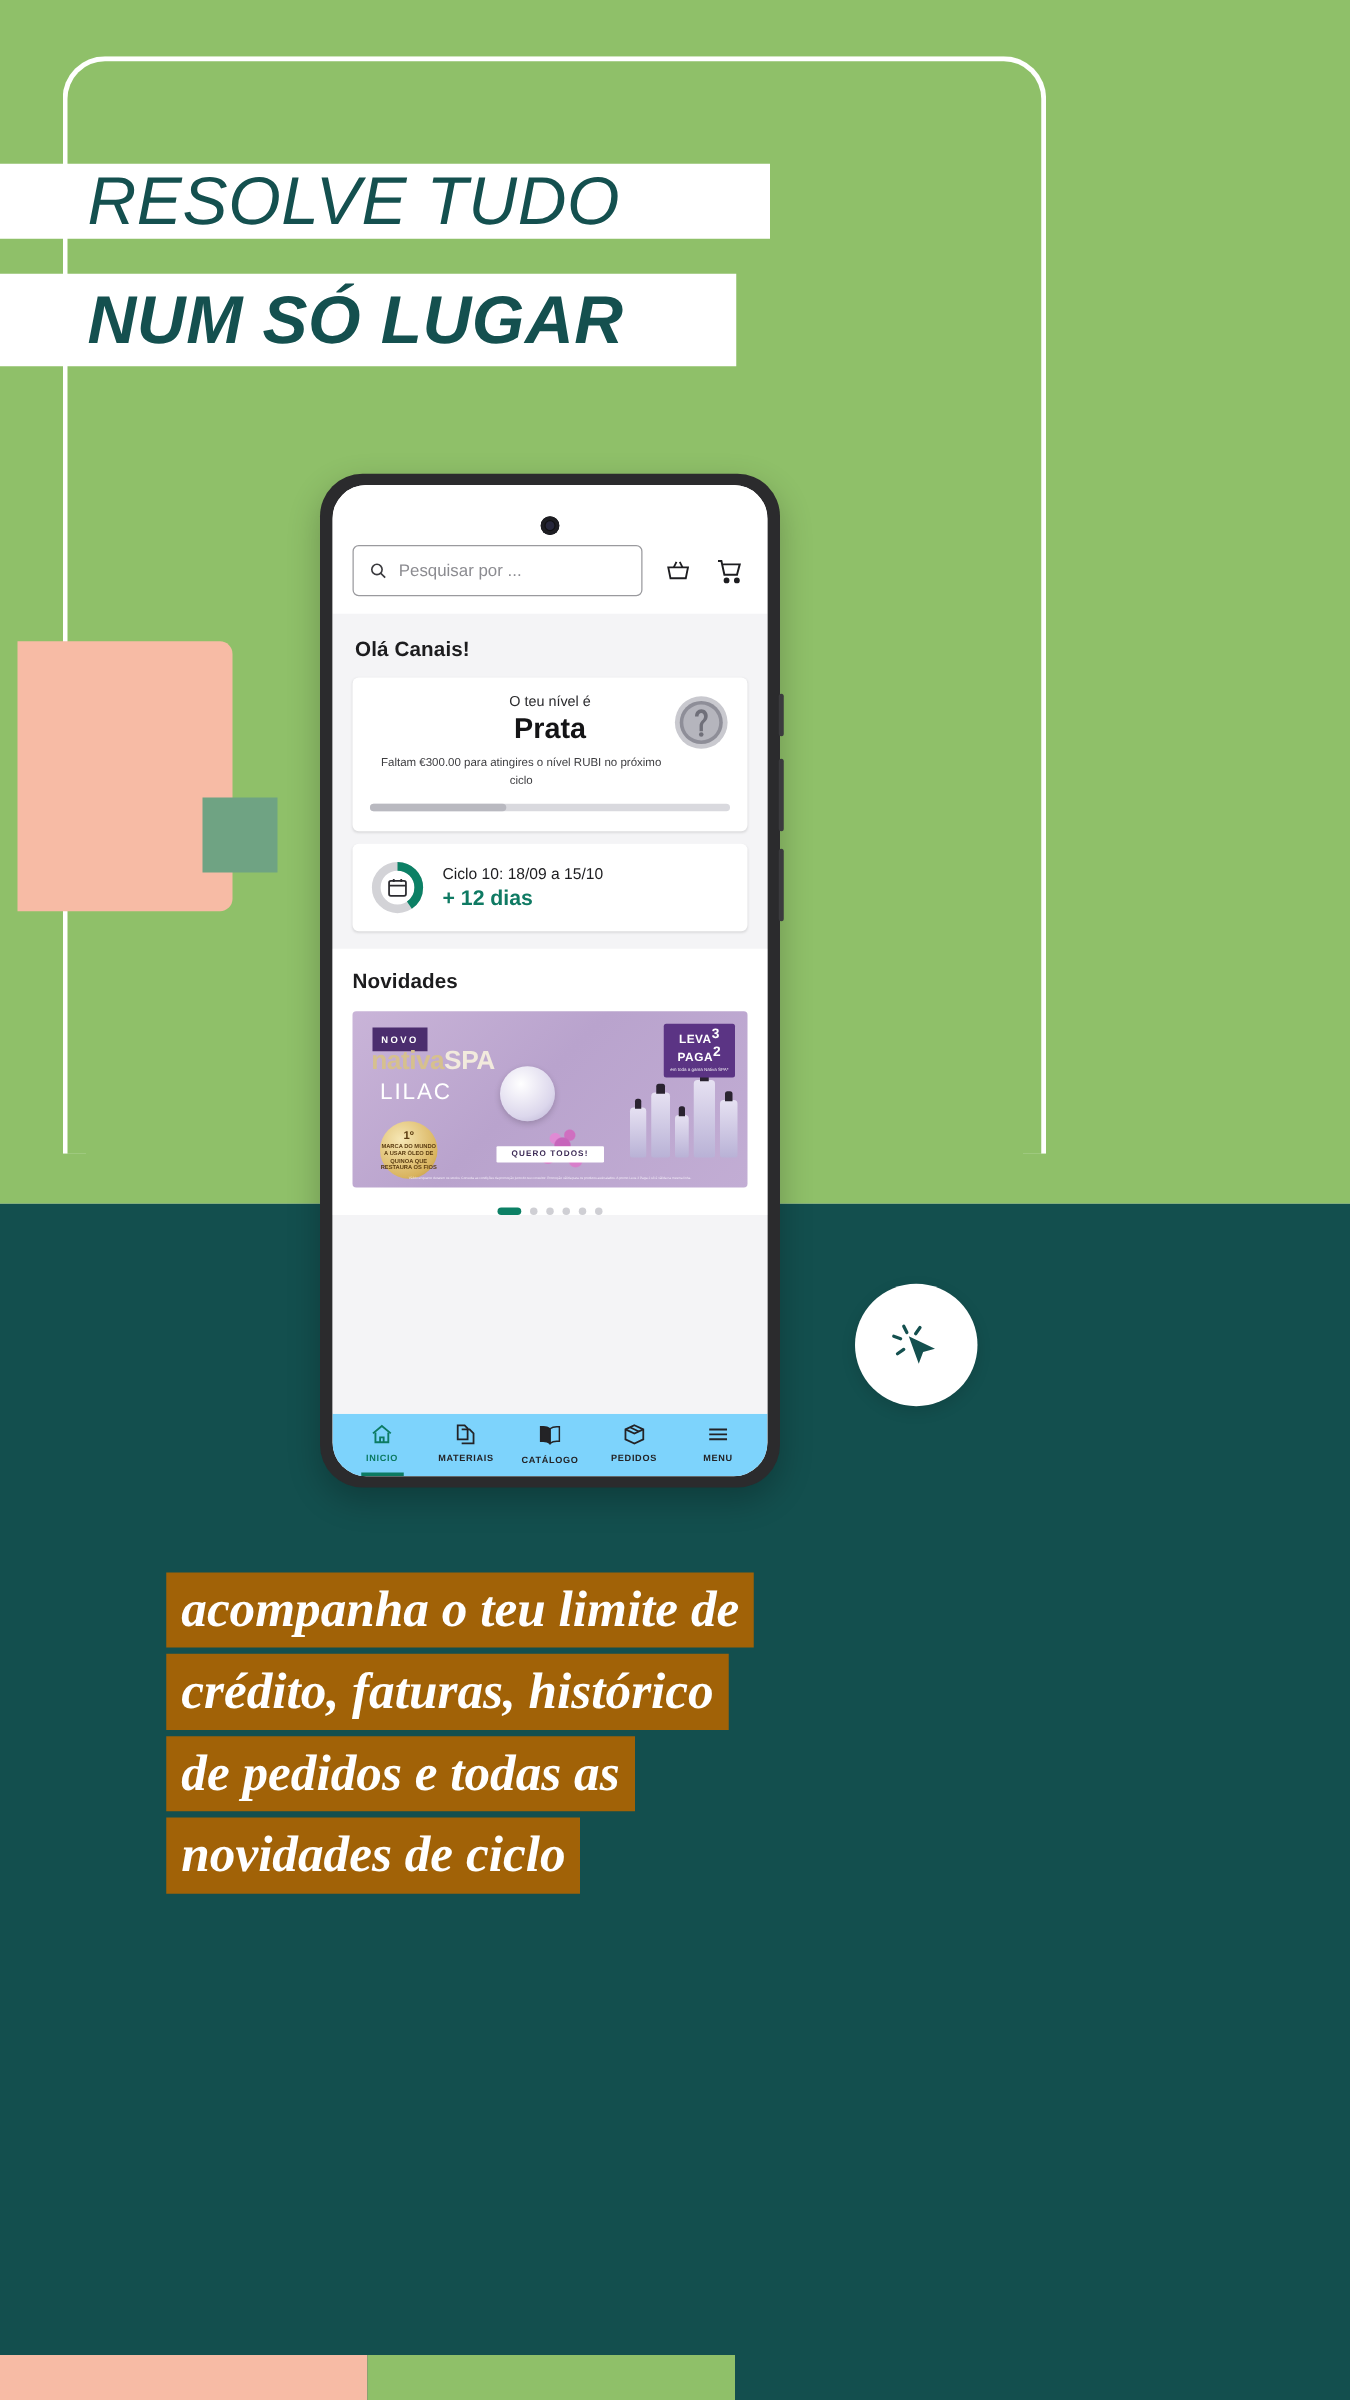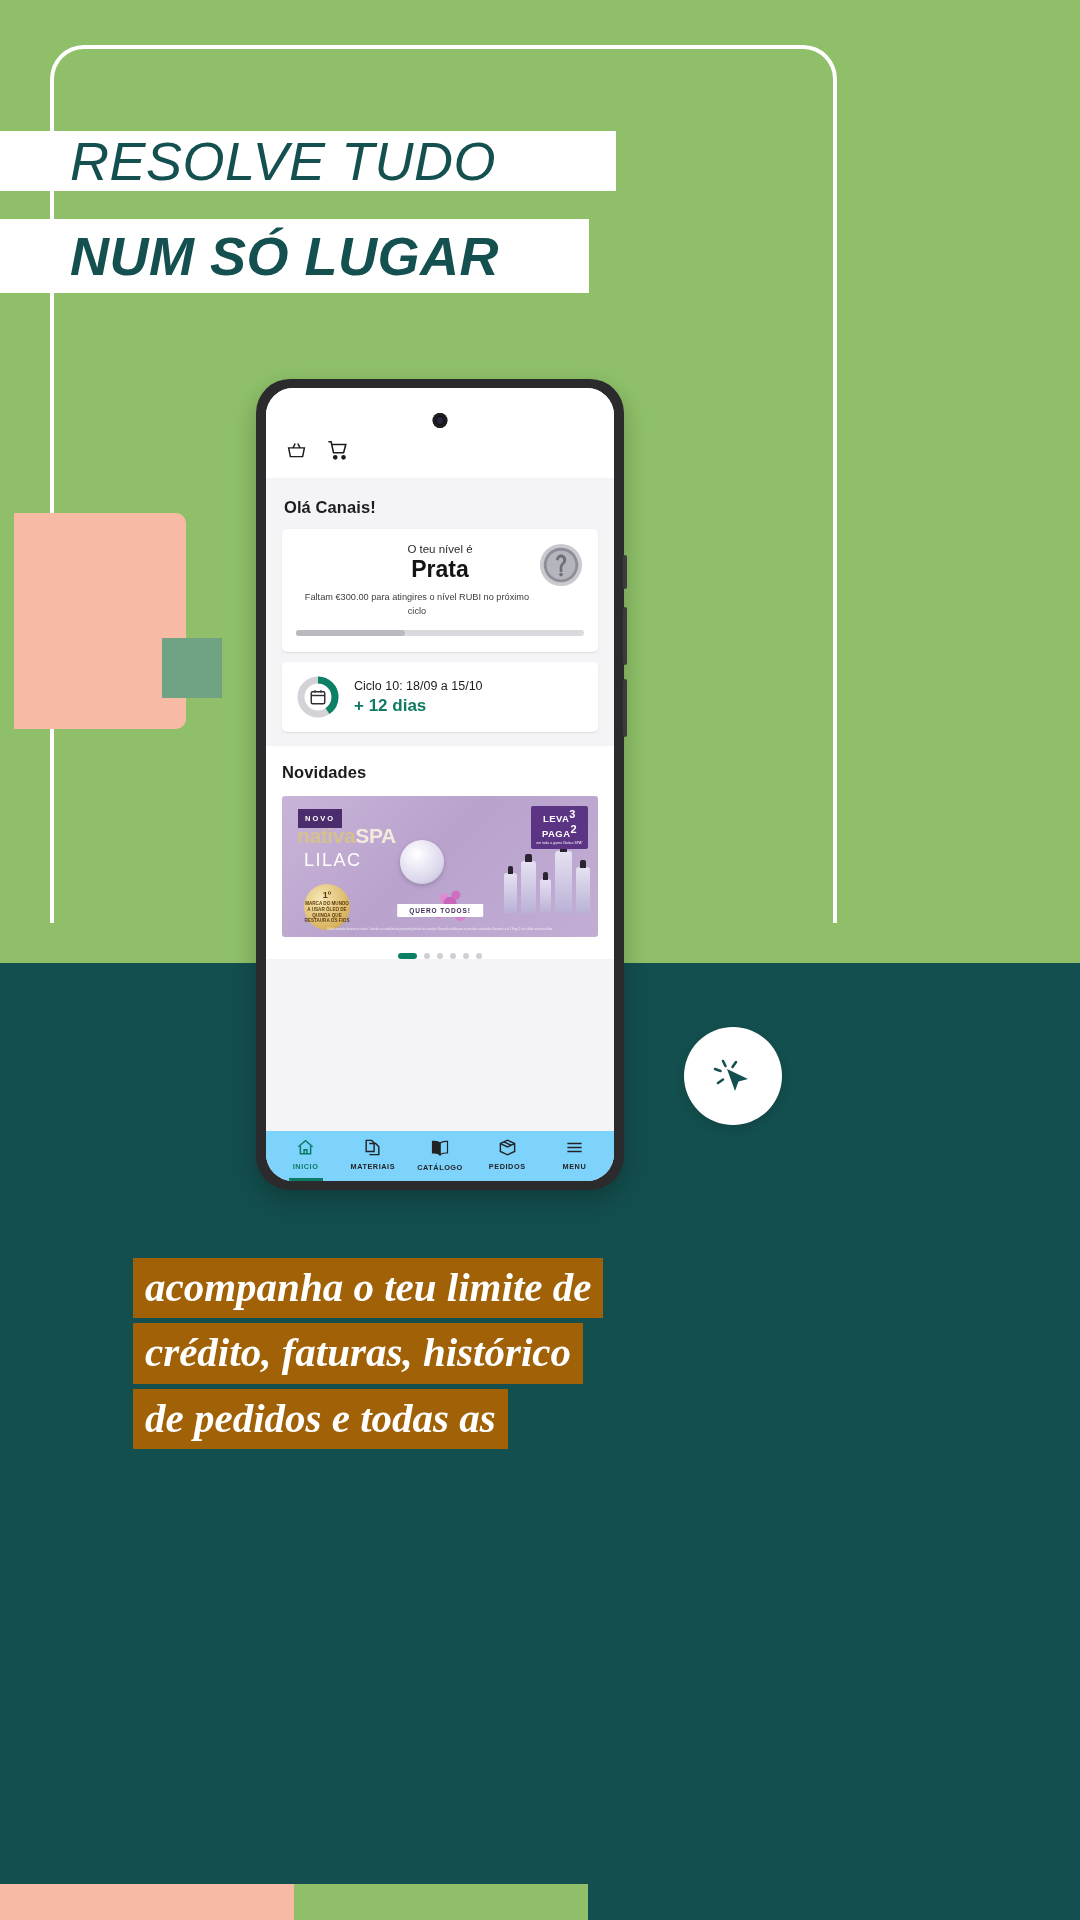--- a/index.html
+++ b/index.html
@@ -183,20 +183,27 @@
 
   <div class="phone">
     <div class="phone-side side-a"></div>
     <div class="phone-side side-b"></div>
     <div class="phone-side side-c"></div>
 
     <div class="screen">
       <div class="camera"></div>
 
       <div class="appbar">
+        <div class="searchbox">
+          <svg width="15" height="15" viewBox="0 0 24 24" fill="none" stroke="#3a3a3e" stroke-width="2.1">
+            <circle cx="10.5" cy="10.5" r="6.6"></circle>
+              <line x1="15.5" y1="15.5" x2="21" y2="21"></line>
+          </svg>
+          <span class="ph">Pesquisar por ...</span>
+        </div>
         <div class="icon-btn">
           <svg width="21" height="21" viewBox="0 0 24 24" fill="none" stroke="#1d1d20" stroke-width="1.7">
             <path d="M3 9h18l-2 10H5L3 9z"></path>
               <path d="M8 9 10.5 4"></path>
               <path d="M16 9 13.5 4"></path>
           </svg>
         </div>
         <div class="icon-btn">
           <svg width="22" height="22" viewBox="0 0 24 24" fill="none" stroke="#1d1d20" stroke-width="1.7">
             <path d="M1.5 3h3l2.6 12h11l2.4-9H6"></path>
@@ -347,20 +354,21 @@
         <line x1="27" y1="10" x2="23.5" y2="15"></line>
       </g>
       <path d="M18 17 L39 27 L29.5 29.5 L26 39 Z" fill="#14504f"></path>
     </svg>
   </div>
 
   <div class="para">
     <div><span class="ln">acompanha o teu limite de</span></div>
     <div><span class="ln">crédito, faturas, histórico</span></div>
     <div><span class="ln">de pedidos e todas as</span></div>
+    <div><span class="ln">novidades de ciclo</span></div>
   </div>
 
   <div class="foot">
     <i class="f1"></i>
     <i class="f2"></i>
     <i class="f3"></i>
   </div>
 
 </div>
 

